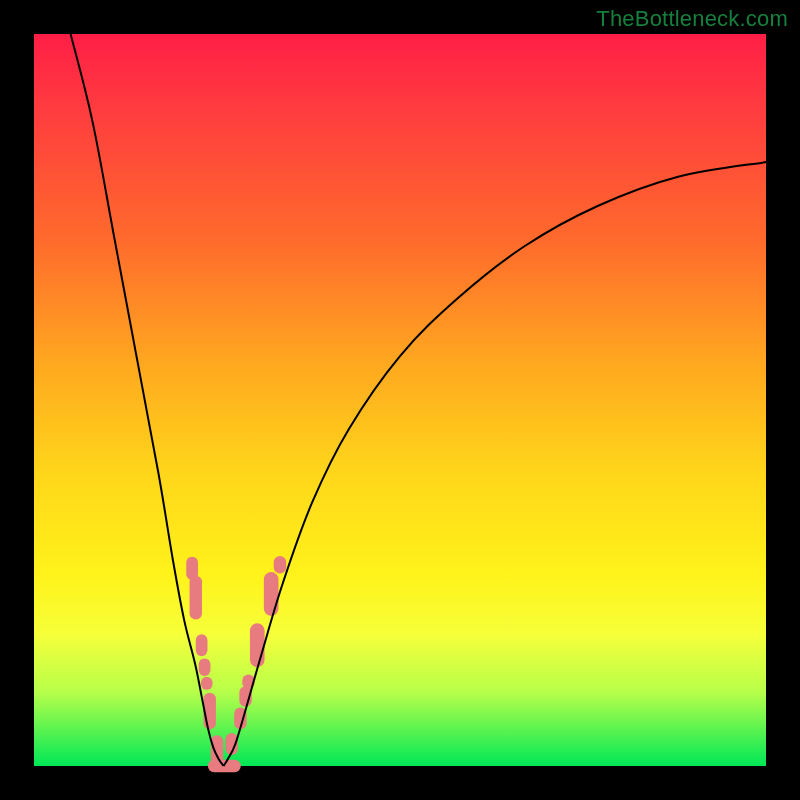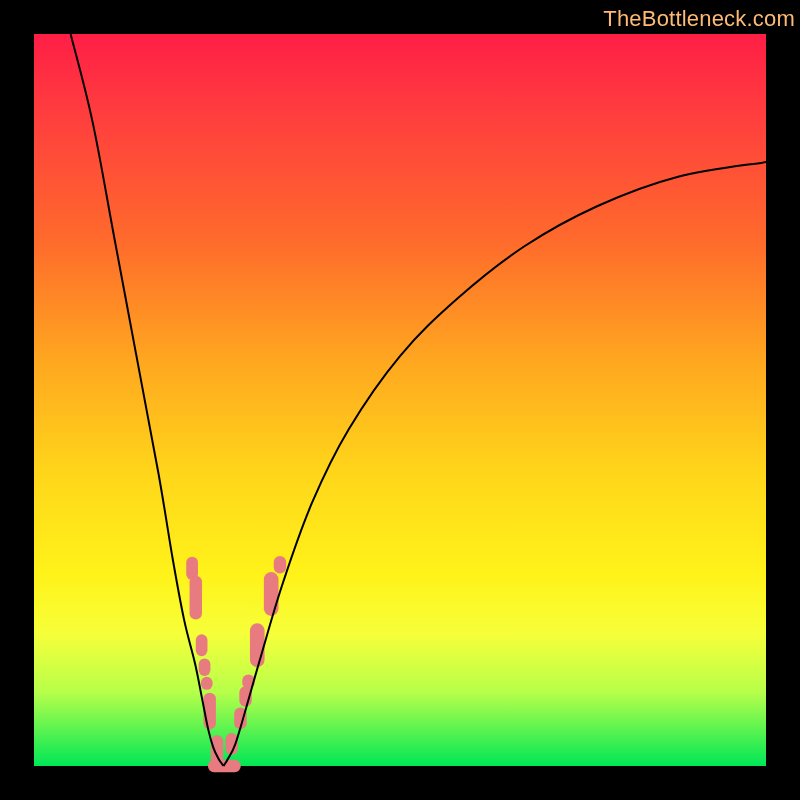--- a/index.html
+++ b/index.html
@@ -30,22 +30,22 @@
       #ffa81f 45%,
       #ffd61a 60%,
       #fff31a 74%,
       #f6ff3a 82%,
       #b6ff4a 90%,
       #00e756 100%);
   }
   .watermark {
     position: absolute;
     top: 6px;
-    right: 5px;
-    color: #fdba74;
+    right: 12px;
+    color: #15803d;
     font-size: 22px;
     letter-spacing: 0.2px;
     user-select: none;
   }
   svg.curve {
     position: absolute;
     left: 0;
     top: 0;
     width: 732px;
     height: 732px;

